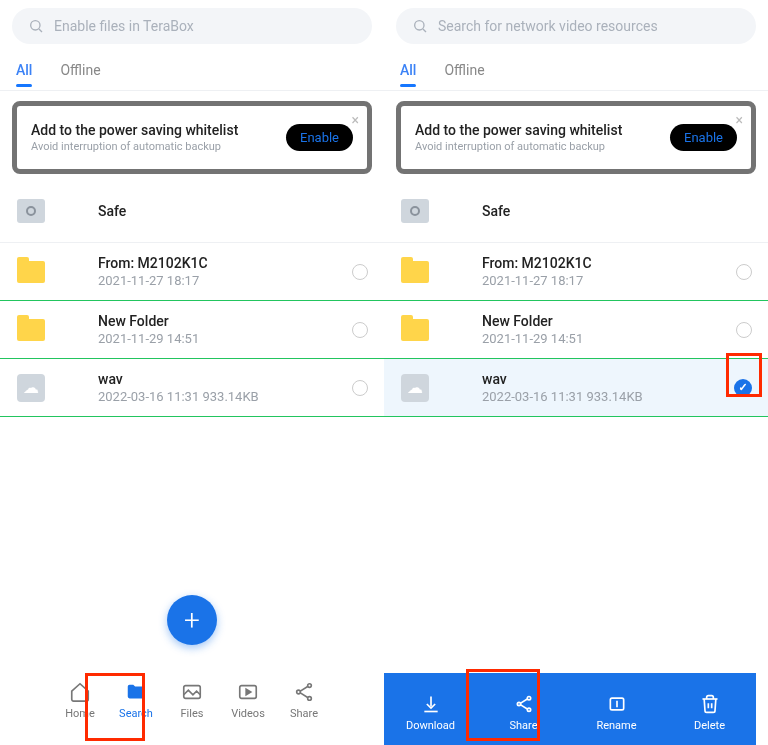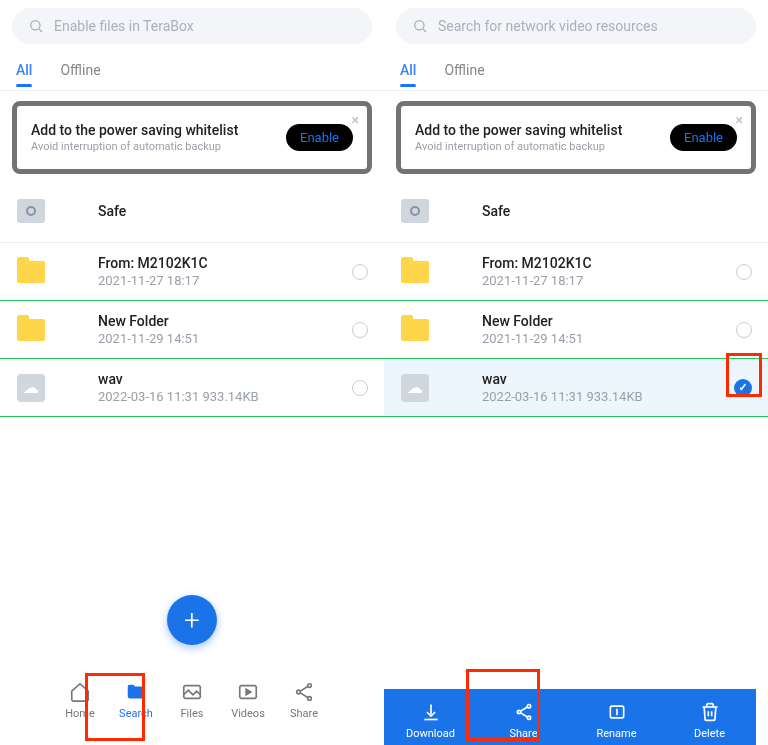--- a/index.html
+++ b/index.html
@@ -42,21 +42,21 @@
     .wav-ico { width:28px; height:28px; background:#cfd6dd; border-radius:4px; display:flex; align-items:center; justify-content:center; }
     .wav-ico::after { content:"☁"; color:#fff; font-size:16px; }
     
     .fab { position:absolute; bottom:100px; left:50%; transform:translateX(-50%); width:50px; height:50px; background:#1a73e8; border-radius:50%; display:flex; align-items:center; justify-content:center; color:#fff; font-size:28px; font-weight:300; box-shadow:0 3px 8px rgba(26,115,232,0.4); }
     
     .navbar { position:absolute; bottom:17px; left:0; right:0; height:72px; display:flex; align-items:flex-end; justify-content:center; padding-bottom:8px; }
     .nav-item { display:flex; flex-direction:column; align-items:center; gap:3px; font-size:11px; color:#777; width:56px; }
     .nav-item.active { color:#1a73e8; }
     .nav-icon { width:24px; height:24px; display:flex; align-items:center; justify-content:center; }
     
-    .actionbar { position:absolute; bottom:0; left:0; right:12px; height:56px; background:#1a73e8; display:flex; align-items:center; justify-content:space-around; padding-top:6px; }
+    .actionbar { position:absolute; bottom:0; left:0; right:12px; height:72px; background:#1a73e8; display:flex; align-items:center; justify-content:space-around; padding-top:6px; }
     .action-item { display:flex; flex-direction:column; align-items:center; gap:4px; font-size:11px; color:#fff; width:62px; }
     .action-icon { width:22px; height:22px; display:flex; align-items:center; justify-content:center; }
     
     .red-box-nav { left:85px; bottom:4px; width:60px; height:68px; }
     .red-box-check { right:6px; top:-6px; width:36px; height:44px; }
     .red-box-share { left:466px; bottom:4px; width:74px; height:72px; }
     .sep-h { height:1px; background:#eef0f3; margin: 4px 0 0; }
   </style>
 </head>
 <body>

